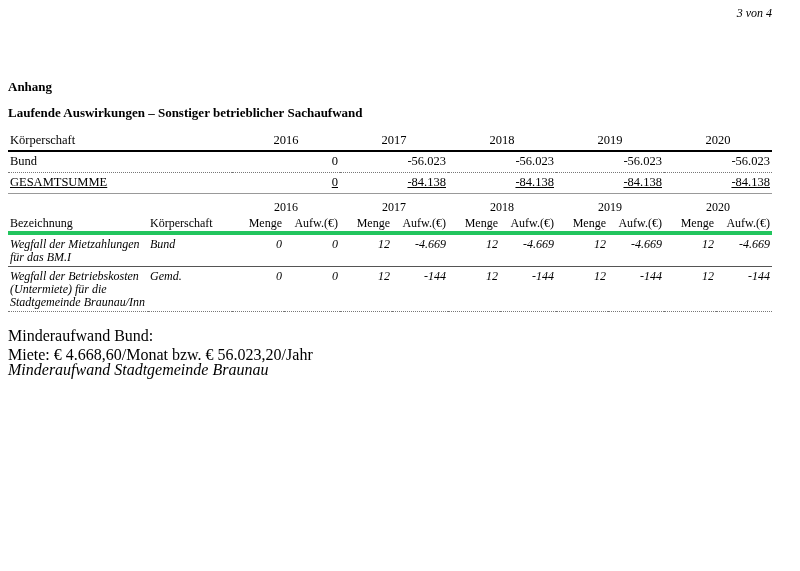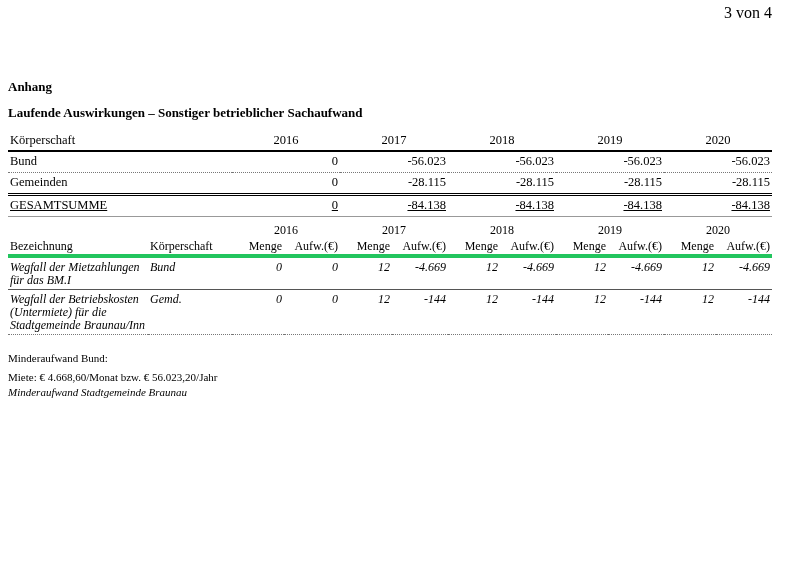--- a/index.html
+++ b/index.html
@@ -8,21 +8,21 @@
     width: 800px; height: 571px;
     color: #000;
     font-family: "Liberation Serif", serif;
   }
   .page {
     width: 800px; height: 571px;
     padding: 6px 28px 0 8px;
     overflow: hidden;
     background: #fff;
   }
-  .page-number { text-align: right; font-size: 16px; line-height: 14px; }
+  .page-number { text-align: right; font-size: 12px; line-height: 14px; font-style: italic; }
   .h-title    { text-align: left; font-size: 13px;   font-weight: bold; margin-top: 59px; line-height: 15px; }
   .h-subtitle { text-align: center; font-size: 13.5px; font-weight: bold; margin-top: 25px; line-height: 16px; }
   .h-section  { text-align: left;   font-size: 13px;   font-weight: bold; margin-top: 11px; line-height: 15px; }
 
   table { border-collapse: collapse; table-layout: fixed; width: 764px; }
 
   
   .summary { margin-top: 12px; font-size: 12.5px; }
   .summary th {
     font-weight: normal; text-align: center;
@@ -46,21 +46,21 @@
   .detail td {
     text-align: right; vertical-align: top;
     padding: 3px 2px 3px;
     font-style: italic;
   }
   .detail td.left { text-align: left; }
   .detail tr.sep-solid td  { border-bottom: 1px solid #555; }
   .detail tr.sep-dotted td { border-bottom: 1px dotted #777; }
 
   
-  .note { font-size: 11px; line-height: 15px; }
+  .note { font-size: 16px; line-height: 15px; }
   .note-h1 { margin-top: 16px; }
   .note-l1 { margin-top: 4px; }
   .note-h2 { margin-top: 0; font-style: italic; }
   .note-l2 { margin-top: 0; }
 </style>
 </head>
 <body>
 
 <div class="page">
 
@@ -89,28 +89,20 @@
       </tr>
     </thead>
     <tbody>
       <tr class="sep-dotted">
         <td class="left">Bund</td>
         <td>0</td>
         <td>-56.023</td>
         <td>-56.023</td>
         <td>-56.023</td>
         <td>-56.023</td>
-      </tr>
-      <tr class="sep-double">
-        <td class="left">Gemeinden</td>
-        <td>0</td>
-        <td>-28.115</td>
-        <td>-28.115</td>
-        <td>-28.115</td>
-        <td>-28.115</td>
       </tr>
       <tr class="sep-bottom">
         <td class="left">GESAMTSUMME</td>
         <td>0</td>
         <td>-84.138</td>
         <td>-84.138</td>
         <td>-84.138</td>
         <td>-84.138</td>
       </tr>
     </tbody>

